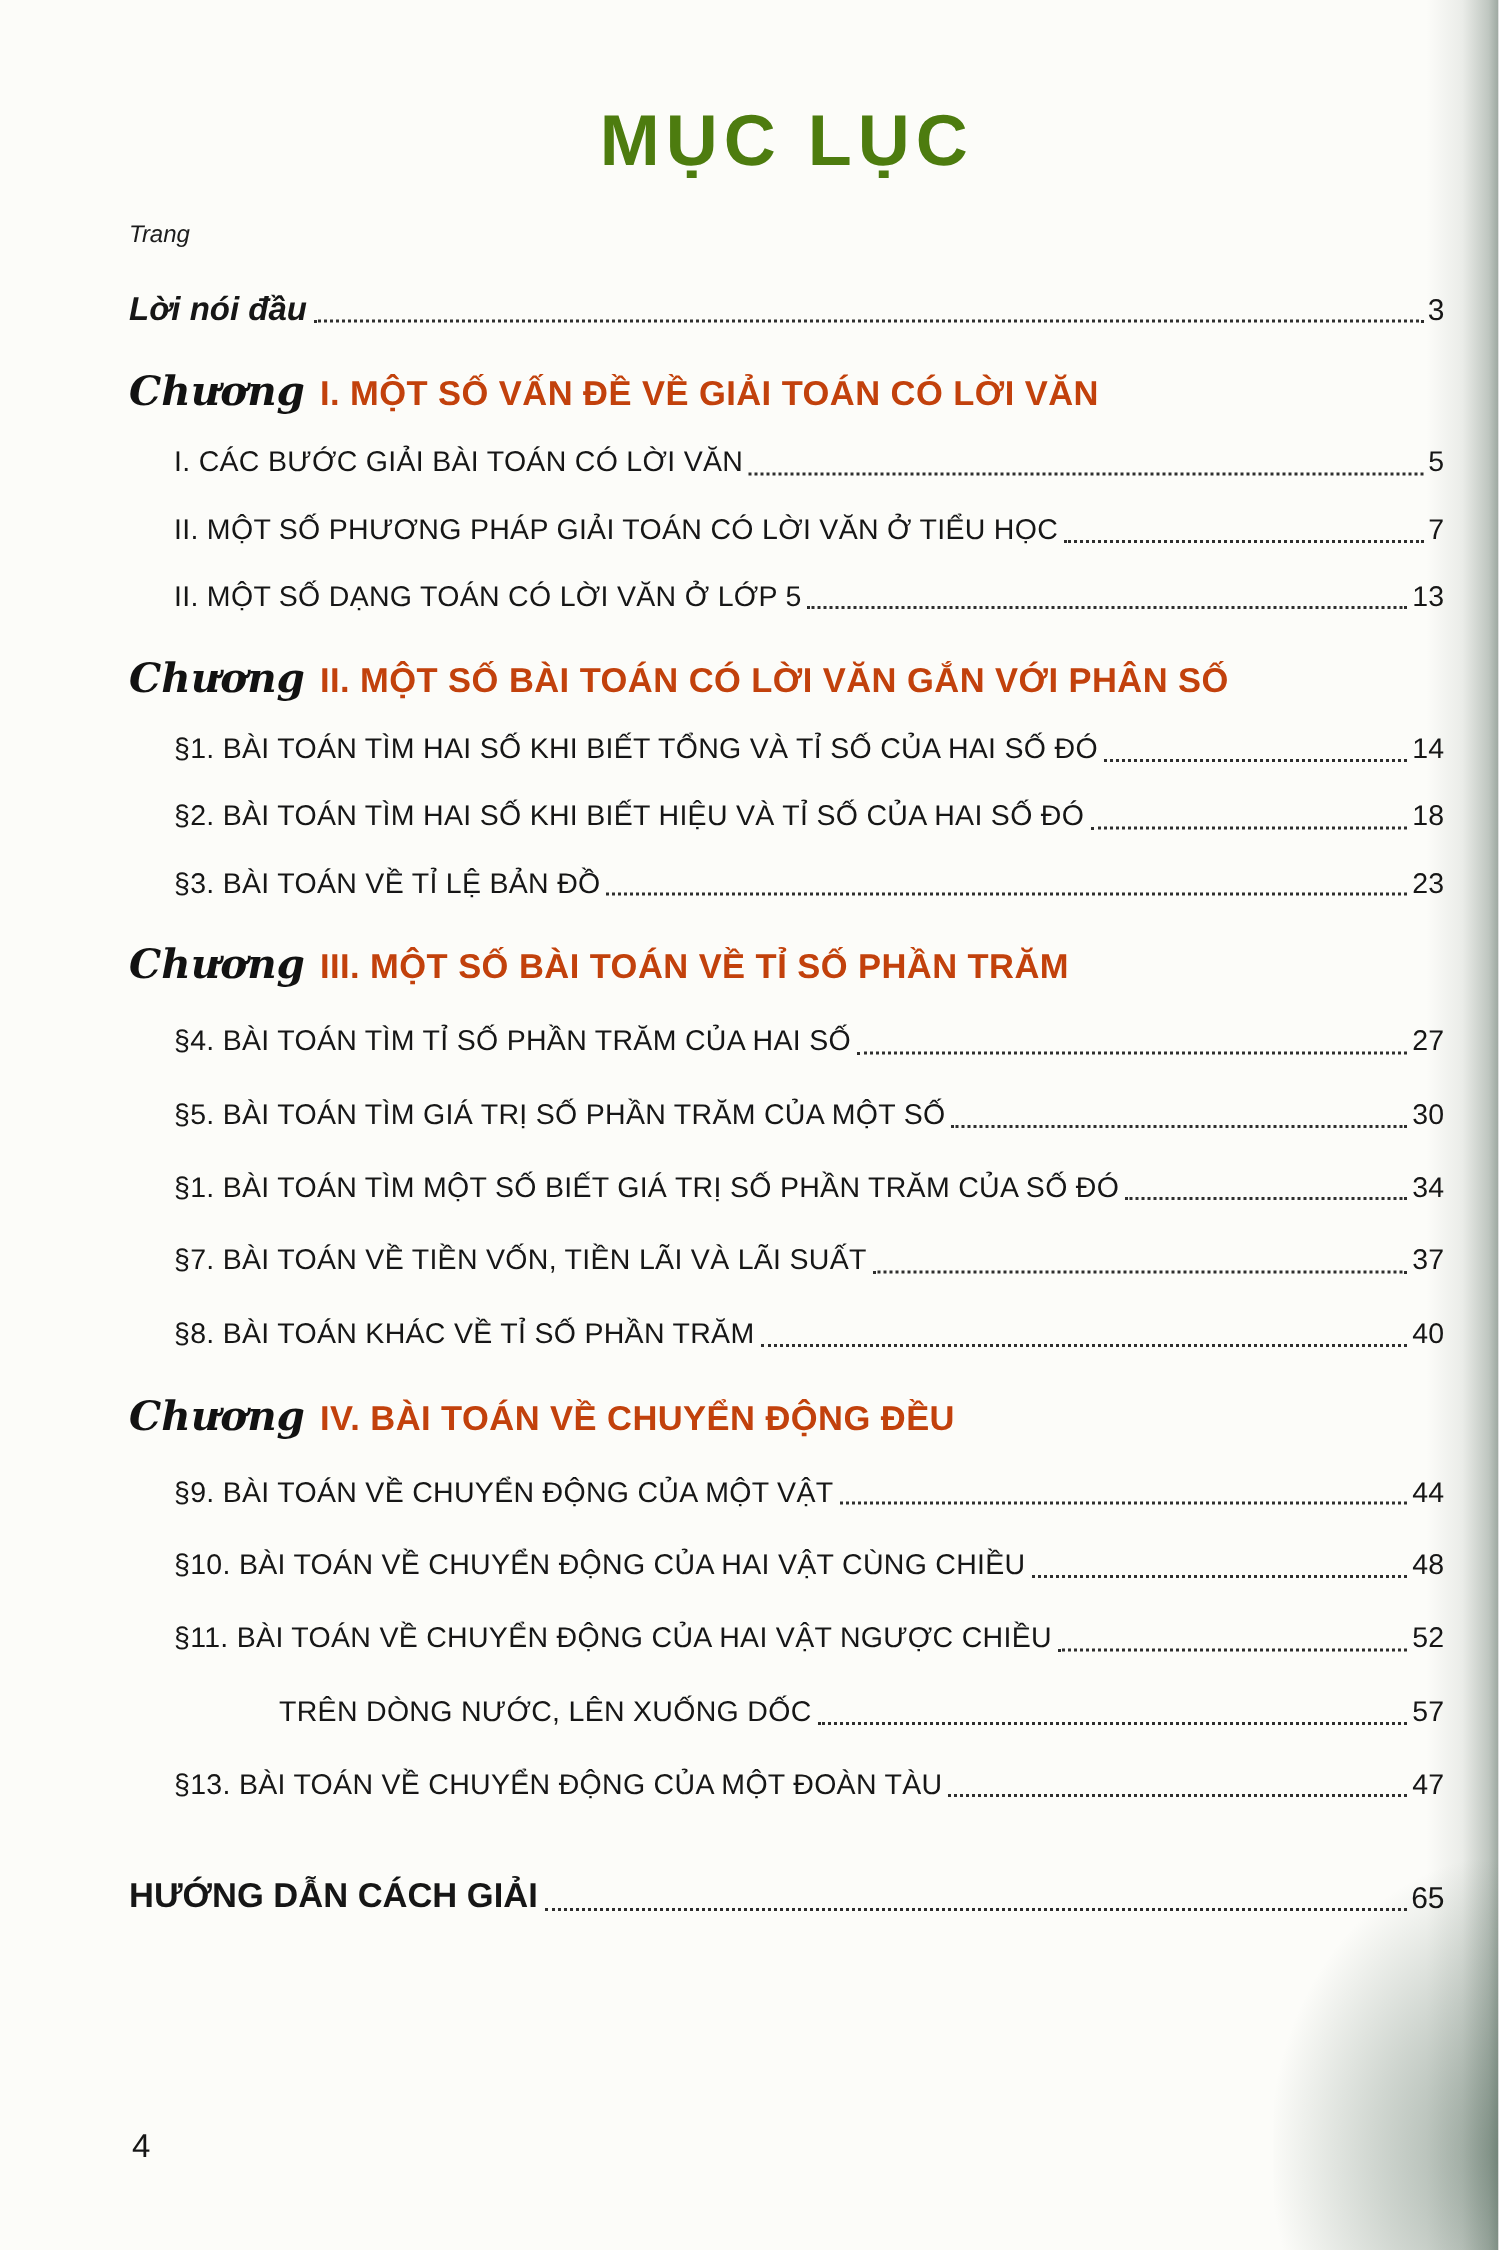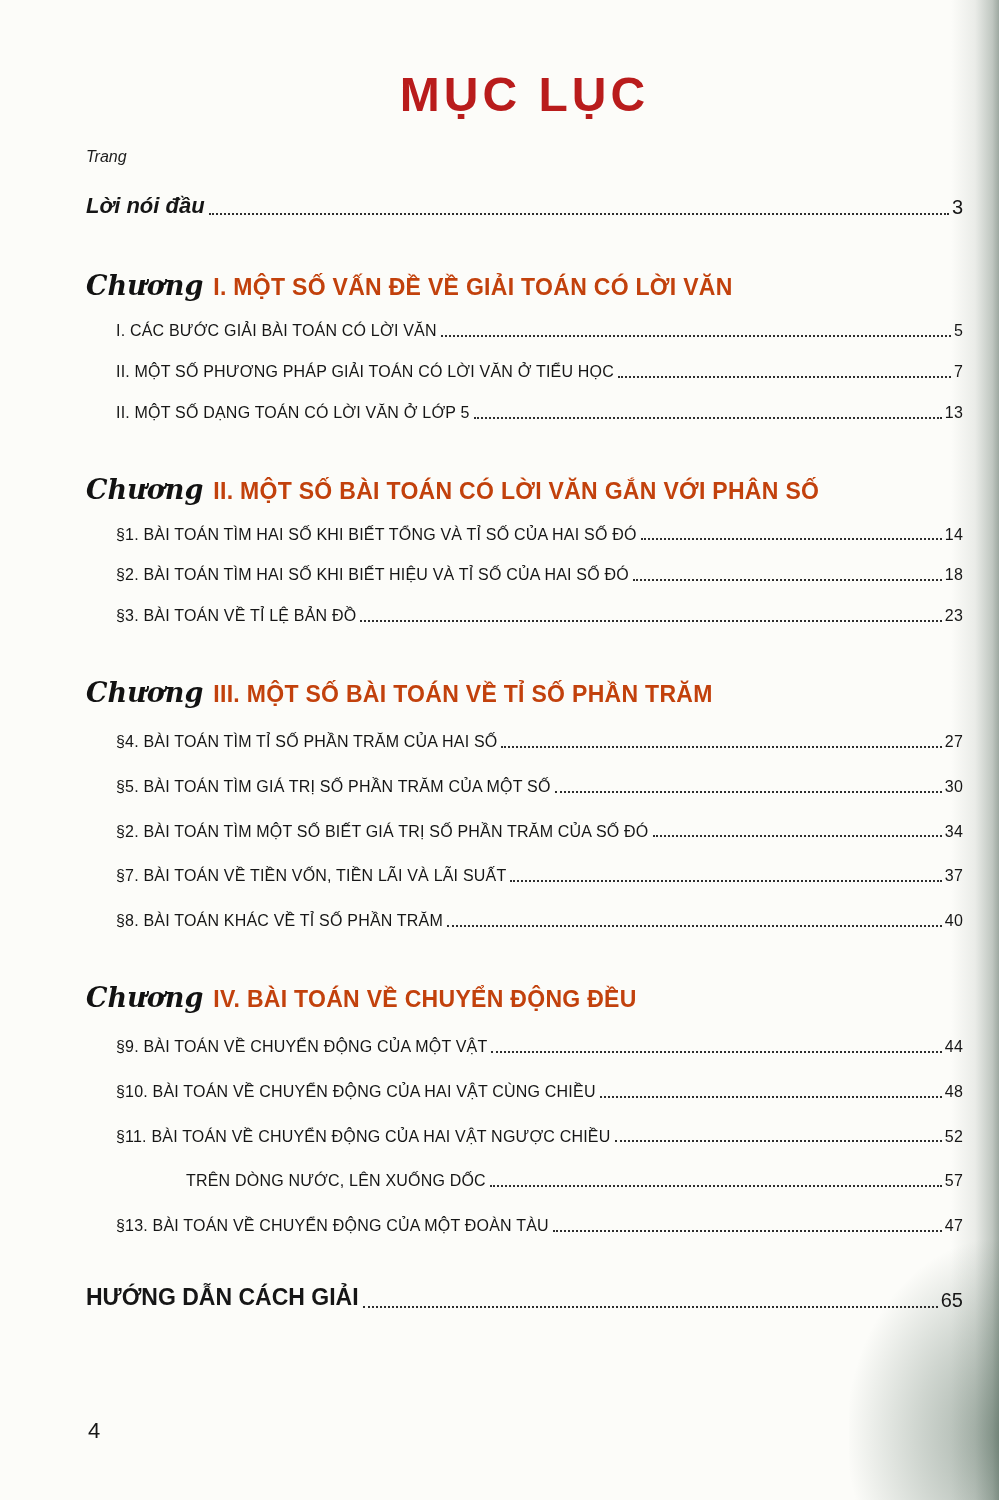--- a/index.html
+++ b/index.html
@@ -13,21 +13,21 @@
     color:#161616;
     overflow:hidden;
   }
   .content { position:relative; padding:66px 36px 0 86px; z-index:2; }
 
   .title {
     text-align:center;
     font-size:48px; font-weight:bold;
     letter-spacing:4px;
     line-height:1.2;
-    color:#b91c1c;
+    color:#4d7c0f;
   }
   .trang {
     font-style:italic;
     font-size:16px;
     margin-top:24px;
     padding-right:2px;
     color:#1c1c1c;
   }
 
   .row { display:flex; align-items:flex-end; line-height:1.3; }
@@ -37,30 +37,30 @@
     min-width:12px;
     border-bottom:2.4px dotted #2e2e2e;
     margin:0 3px 5px 4px;
   }
   .pg { white-space:nowrap; }
 
   .preface { margin-top:26px; font-size:20px; }
   .preface .label { font-weight:bold; font-style:italic; font-size:22px; }
   .preface .pg { font-size:20px; }
 
-  .chapter { margin-top:50px; display:flex; align-items:baseline; gap:10px; }
+  .chapter { margin-top:26px; display:flex; align-items:baseline; gap:10px; }
   .script {
     font-family:"DejaVu Serif", serif;
     font-style:italic; font-weight:bold;
     font-size:27px;
     color:#121212;
   }
   .chhead { font-size:23px; font-weight:bold; letter-spacing:0.3px; color:#c2410c; }
 
-  .items .item { margin-top:20px; margin-left:30px; font-size:16px; letter-spacing:0.2px; }
+  .items .item { margin-top:20px; margin-left:30px; font-size:19px; letter-spacing:0.2px; }
   .items.c3 .item, .items.c4 .item { margin-top:24px; }
   .item.cont { margin-left:100px; }
 
   .closing { margin-top:46px; }
   .closing .label { font-size:23px; font-weight:bold; }
   .closing .pg { font-size:20px; }
 
   .page-number { position:absolute; left:88px; top:1418px; font-size:22px; z-index:2; }
 
   .edge-shade {
@@ -149,21 +149,21 @@
         <span class="label">§4. BÀI TOÁN TÌM TỈ SỐ PHẦN TRĂM CỦA HAI SỐ</span>
         <span class="dots"></span>
         <span class="pg">27</span>
       </div>
       <div class="row item">
         <span class="label">§5. BÀI TOÁN TÌM GIÁ TRỊ SỐ PHẦN TRĂM CỦA MỘT SỐ</span>
         <span class="dots"></span>
         <span class="pg">30</span>
       </div>
       <div class="row item">
-        <span class="label">§2. BÀI TOÁN TÌM MỘT SỐ BIẾT GIÁ TRỊ SỐ PHẦN TRĂM CỦA SỐ ĐÓ</span>
+        <span class="label">§1. BÀI TOÁN TÌM MỘT SỐ BIẾT GIÁ TRỊ SỐ PHẦN TRĂM CỦA SỐ ĐÓ</span>
         <span class="dots"></span>
         <span class="pg">34</span>
       </div>
       <div class="row item">
         <span class="label">§7. BÀI TOÁN VỀ TIỀN VỐN, TIỀN LÃI VÀ LÃI SUẤT</span>
         <span class="dots"></span>
         <span class="pg">37</span>
       </div>
       <div class="row item">
         <span class="label">§8. BÀI TOÁN KHÁC VỀ TỈ SỐ PHẦN TRĂM</span>

